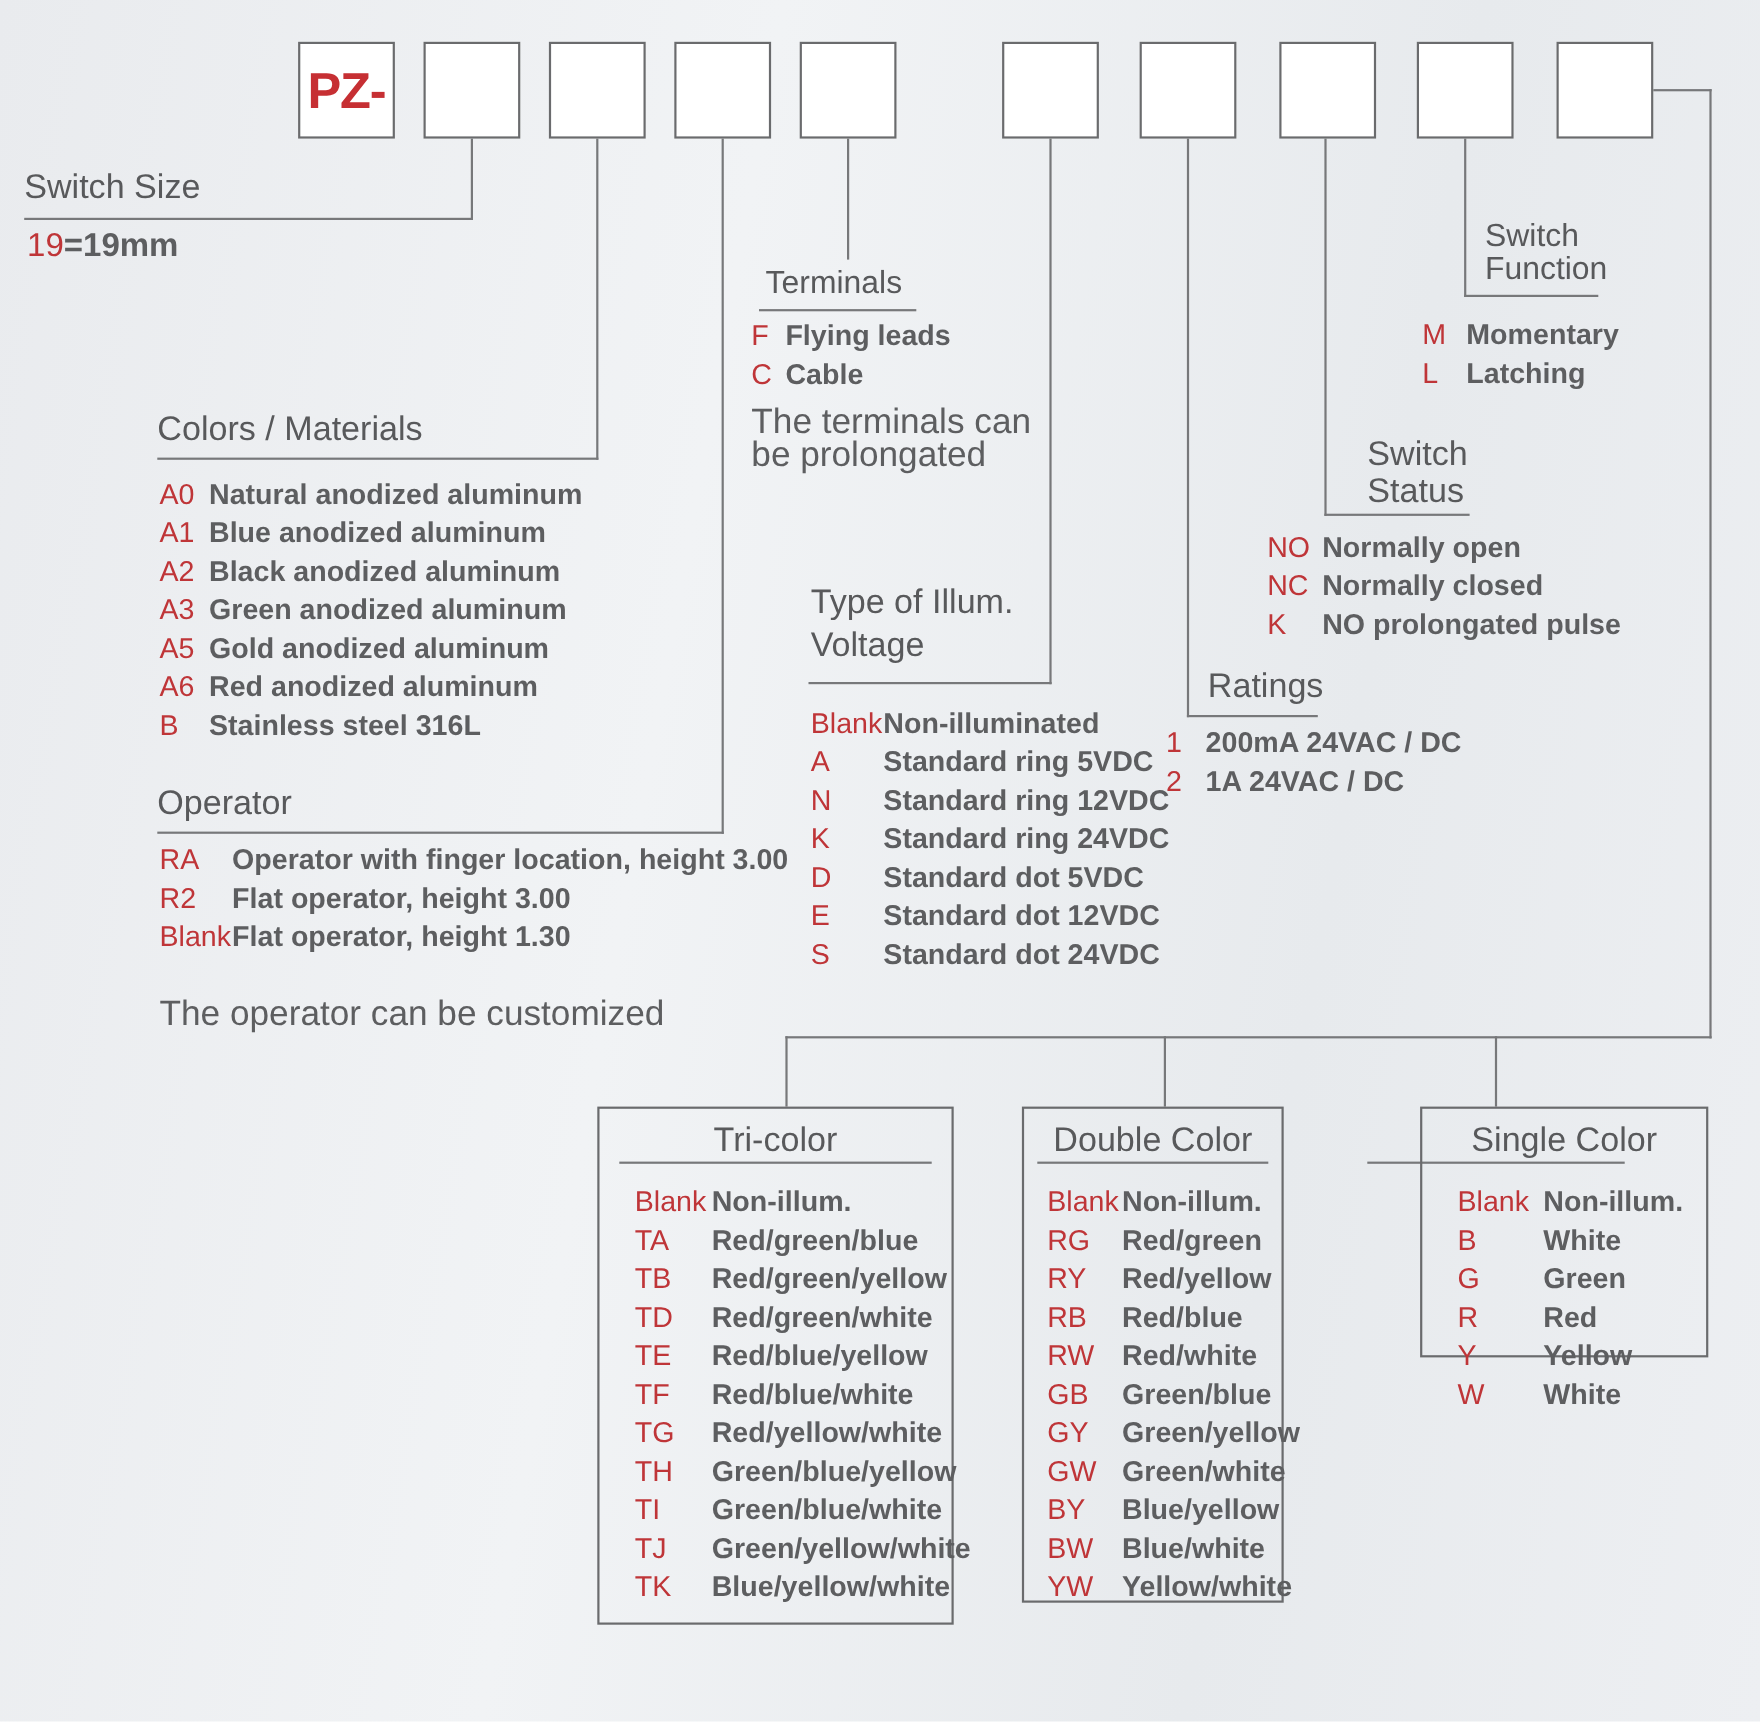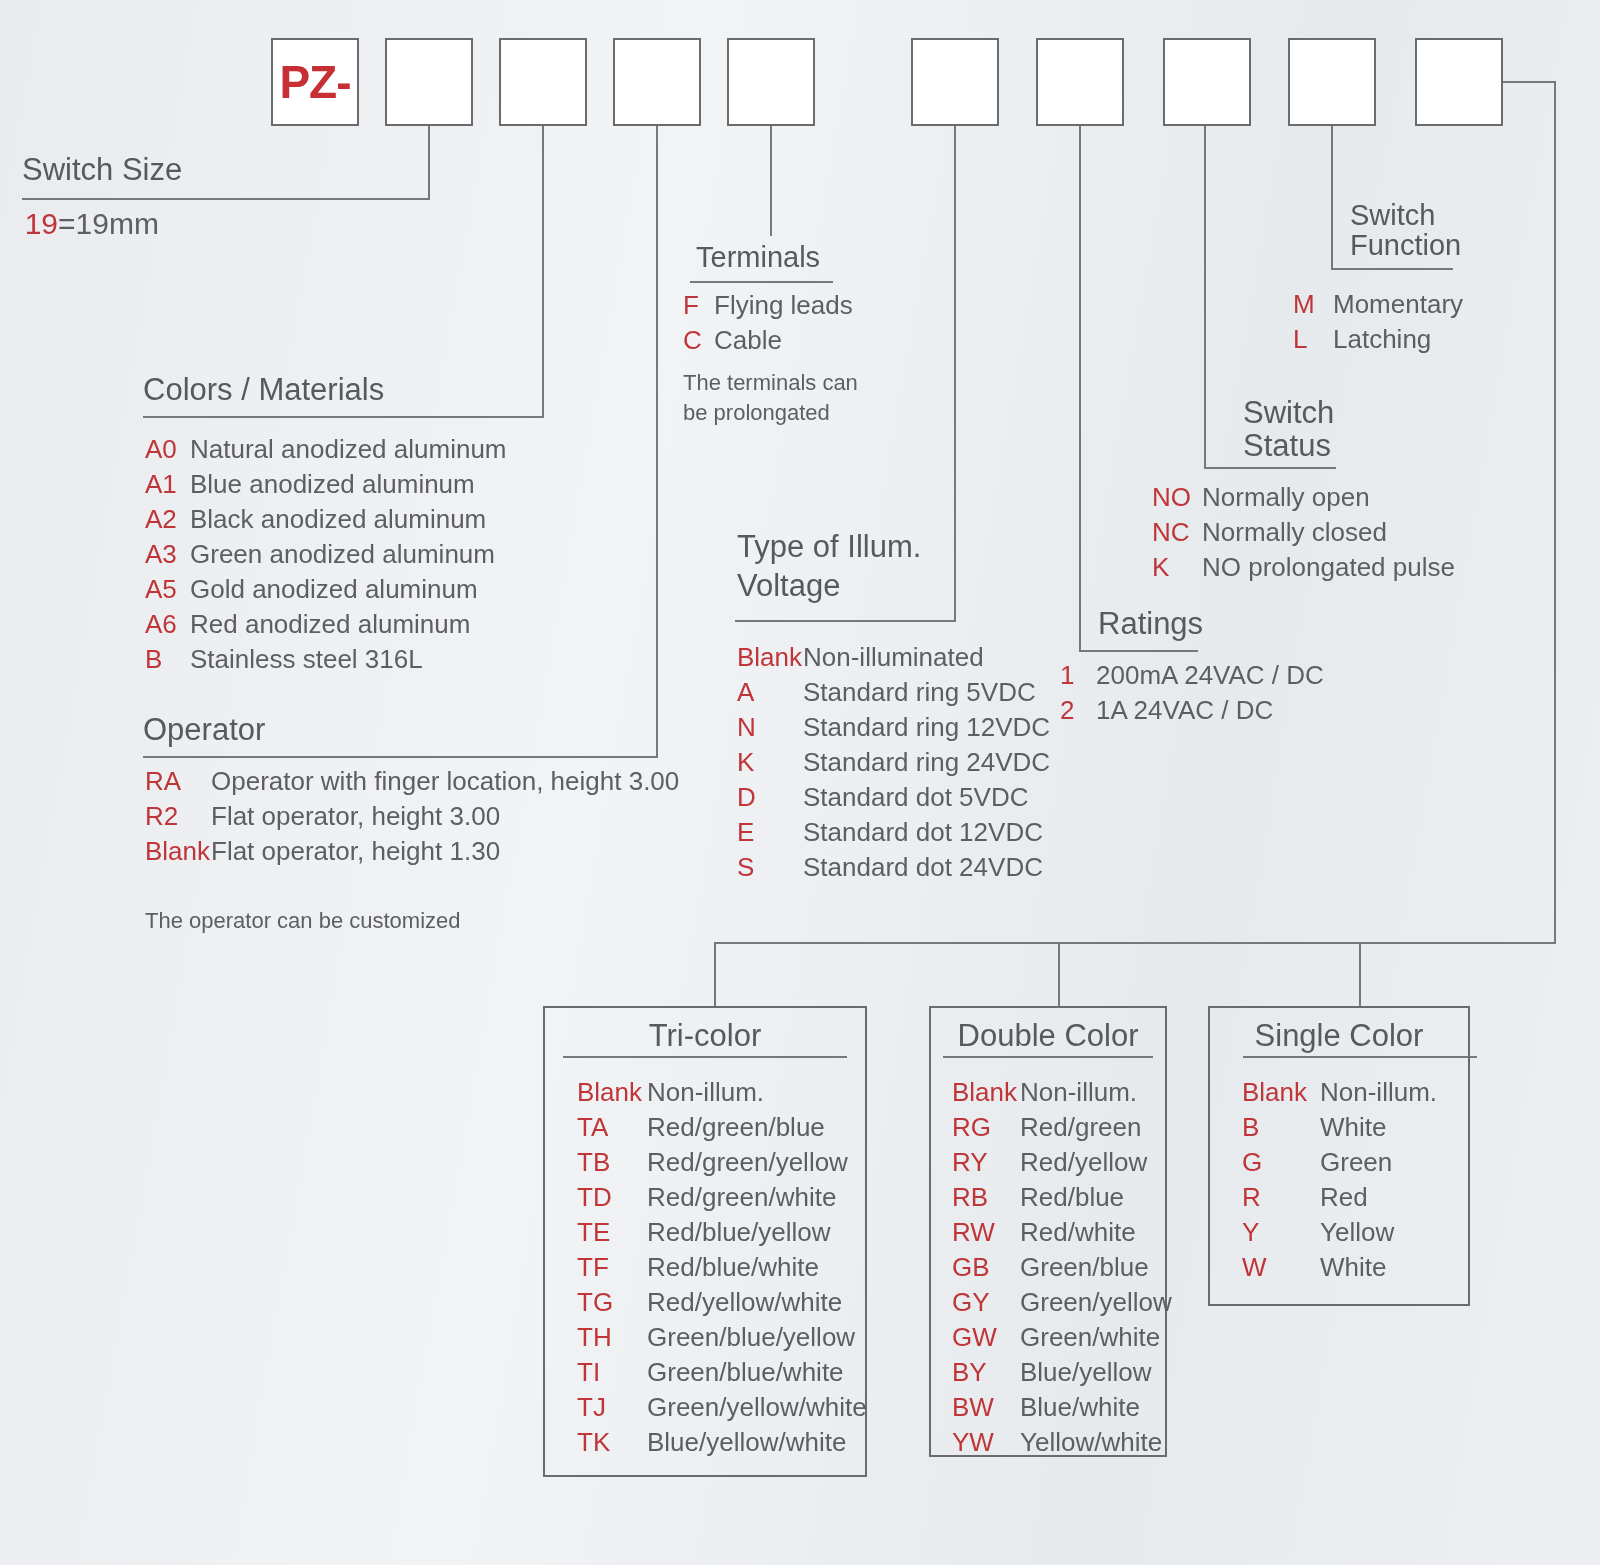--- a/index.html
+++ b/index.html
@@ -52,47 +52,47 @@
   #sec-terminals-title{left:696px;top:240px;font-size:29px}
   #sec-illum-title{left:737px;top:528px;line-height:1.25}
   #sec-ratings-title{left:1098px;top:606px}
   #sec-status-title{left:1243px;top:396px;line-height:1.08}
   #sec-function-title{left:1350px;top:200px;line-height:1.05;font-size:29px}
 
   
   .items{position:absolute;}
   .row{display:flex;align-items:center;height:35px;font-size:26px;white-space:nowrap;}
   .code{color:#bf3538;flex:none;}
-  .lbl{color:#5d5e60;}
+  .lbl{color:#5d5e60;font-weight:bold;}
   #row-switch-size{left:22px;top:205px;position:absolute;font-size:30px;height:38px;text-align:right;}
   #row-switch-size .code{width:36px}
   #sec-colors-items{left:145px;top:432px}
   #sec-colors-items .code{width:45px}
   #sec-operator-items{left:145px;top:764px}
   #sec-operator-items .code{width:66px}
   #sec-terminals-items{left:683px;top:288px}
   #sec-terminals-items .code{width:31px}
   #sec-illum-items{left:737px;top:640px}
   #sec-illum-items .code{width:66px}
   #sec-ratings-items{left:1060px;top:658px}
   #sec-ratings-items .code{width:36px}
   #sec-status-items{left:1152px;top:480px}
   #sec-status-items .code{width:50px}
   #sec-function-items{left:1293px;top:287px}
   #sec-function-items .code{width:40px}
 
-  .note{position:absolute;font-size:22px;color:#5d5e60;white-space:nowrap;line-height:30px;}
+  .note{position:absolute;font-size:32px;color:#5d5e60;white-space:nowrap;line-height:30px;}
   #note-operator{left:145px;top:906px}
   #note-terminals{left:683px;top:368px}
 
   
   .table{position:absolute;top:1006px;border:2px solid #6a6b6d;box-sizing:border-box;}
   #tbl-tri{left:543px;width:324px;height:471px}
   #tbl-double{left:929px;width:238px;height:451px}
-  #tbl-single{left:1208px;width:262px;height:300px}
+  #tbl-single{left:1291px;width:262px;height:228px}
   .table-title{position:absolute;top:10px;left:0;width:100%;text-align:center;
     font-size:31px;color:#58595b;}
   .table .items{top:67px}
   #tbl-tri .items{left:32px}
   #tbl-tri .code{width:70px}
   #tbl-double .items{left:21px}
   #tbl-double .code{width:68px}
   #tbl-single .items{left:32px}
   #tbl-single .code{width:78px}
 </style>

